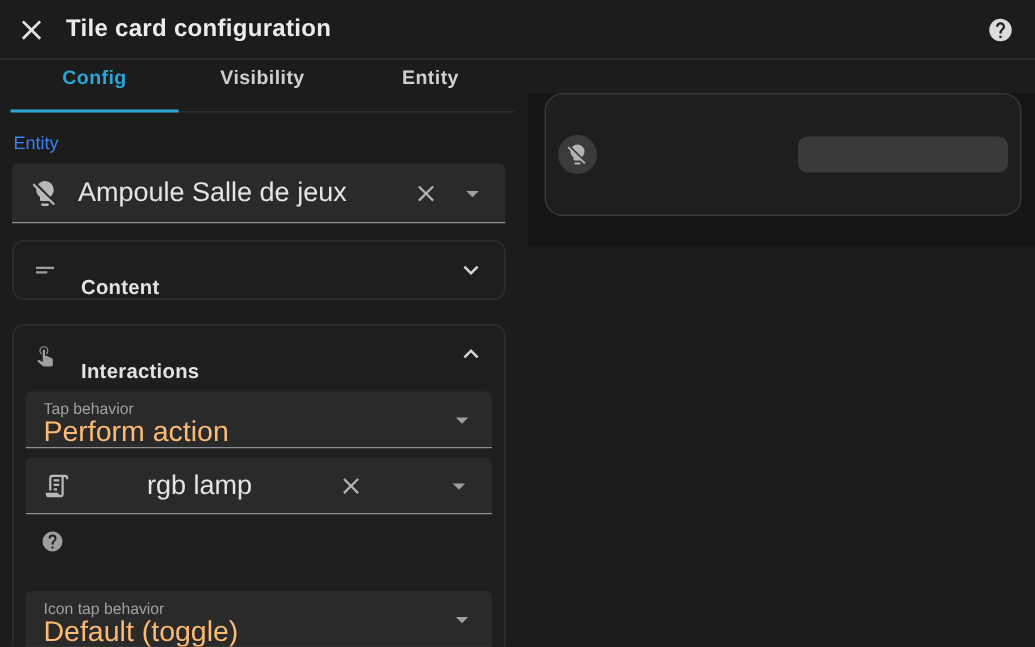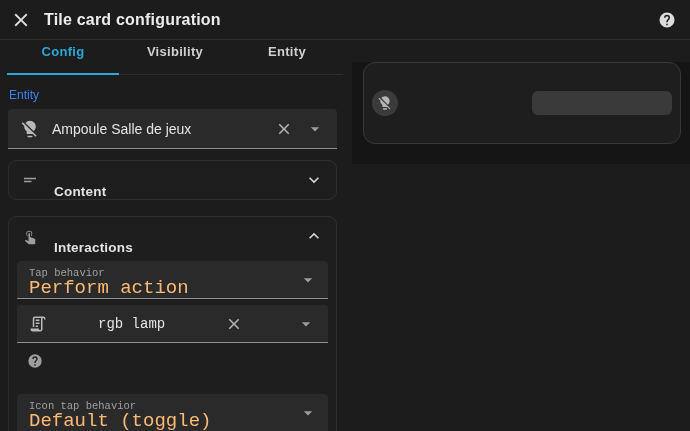--- a/index.html
+++ b/index.html
@@ -37,32 +37,32 @@
   
   .form { padding:13px 8px 0 8px; }
   .field-label { font-size:12px; color:#3b82f6; margin:0 0 7px 1px; }
 
   .picker {
     height:40px; background:var(--fill,#2a2a2a); border-radius:4px 4px 0 0;
     border-bottom:1px solid var(--underline,#8f8f8f);
     display:flex; align-items:center; padding:0 12px; cursor:pointer;
   }
   .picker .lead-ic { color:#b9b9b9; margin-right:12px; flex:none; display:flex; }
-  .picker .val { font-size:14px; color:#e4e4e4; flex:1; white-space:nowrap; overflow:hidden; }
+  .picker .val { font-size:18px; color:#e4e4e4; flex:1; white-space:nowrap; overflow:hidden; }
   .picker .clear { color:#b5b5b5; margin-right:12px; flex:none; display:flex; cursor:pointer; }
   .picker .caret { color:#9e9e9e; flex:none; display:flex; cursor:pointer; }
 
   
   .panel { border:1px solid var(--panel-border,#2e2e2e); border-radius:8px; margin-top:11px; background:var(--panel-bg,#1e1e1e); }
   .panel.open { margin-top:16px; height:260px; overflow:hidden; }
   .panel-header { height:38px; display:flex; align-items:center; padding:0 12px; cursor:pointer; }
   .panel-header .p-ic { color:#9e9e9e; margin-right:15px; display:flex; flex:none; }
   .panel-header .p-label { font-size:13.5px; font-weight:600; color:#e3e3e3; flex:1; letter-spacing:.2px;margin-top:23px; }
   .panel-header .chev { color:#d6d6d6; display:flex; flex:none; }
-  .panel-body { padding:0 8px;font-family:Liberation Mono, monospace; }
+  .panel-body { padding:0 8px; }
 
   
   .select {
     position:relative; height:38px; background:var(--fill,#2a2a2a);
     border-radius:4px 4px 0 0; border-bottom:1px solid var(--underline,#8f8f8f);
     padding:4px 34px 0 12px; cursor:pointer; display:flex; flex-direction:column; justify-content:center; gap:1px;
   }
   .select .s-label { font-size:10.5px; color:#a0a0a0; line-height:12px; }
   .select .s-value { font-size:19px; color:#fdba74; line-height:17px; }
   .select .caret { position:absolute; right:10px; top:50%; transform:translateY(-50%); color:#9e9e9e; display:flex; }

